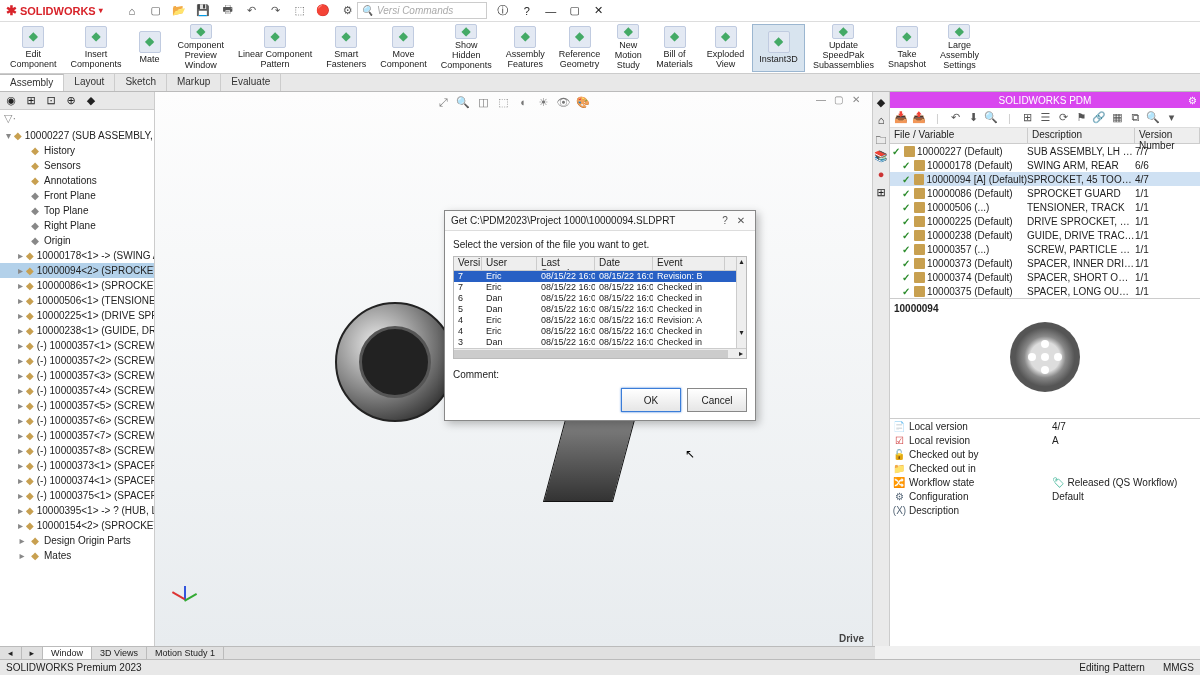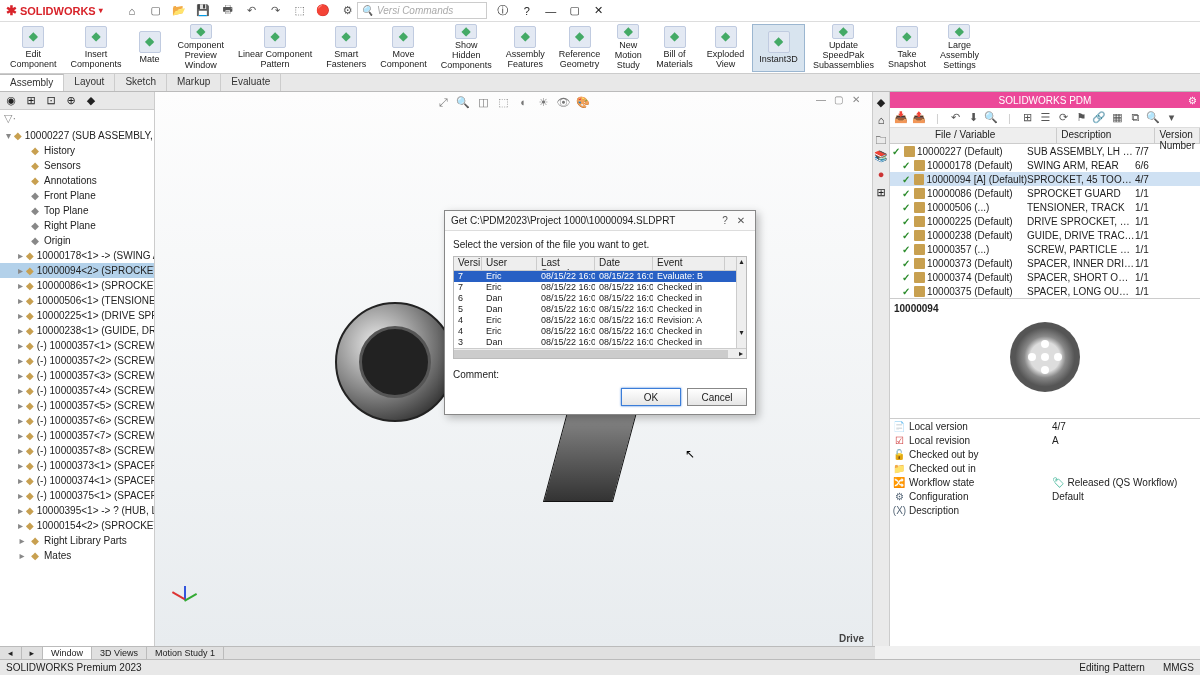--- a/index.html
+++ b/index.html
@@ -63,21 +63,21 @@
 .triad .ax { position:absolute; left:14px; top:14px; width:14px; height:2px; transform-origin:0 0;}
 .triad .x{ background:#d33; transform:rotate(210deg);} .triad .y{background:#3a3; transform:rotate(-30deg);} .triad .z{background:#35d; transform:rotate(-90deg);}
 .vp-footlabel { position:absolute; bottom:2px; right:8px; font-size:10px; font-weight:bold; color:#444;}
 
 
 .right-strip { width: 18px; background: #eaeaea; border-left:1px solid #ccc; border-right:1px solid #ccc; display:flex; flex-direction:column; align-items:center; padding-top:4px; gap:4px;}
 .right-strip span { width:14px; height:14px; font-size:11px; text-align:center; }
 
 
 .pdm { width: 310px; background: #fff; display: flex; flex-direction: column; border-left:0; }
-.pdm-title { height: 16px; background: #ec4899; color:#fff; display:flex; align-items:center; justify-content:center; font-size:10px; position:relative;}
+.pdm-title { height: 16px; background: #d946ef; color:#fff; display:flex; align-items:center; justify-content:center; font-size:10px; position:relative;}
 .pdm-title .gear { position:absolute; right:3px; }
 .pdm-tool { height: 20px; display:flex; align-items:center; padding:0 4px; gap:3px; border-bottom:1px solid #ddd;}
 .pdm-tool span { width:15px; height:15px; display:flex; align-items:center; justify-content:center; font-size:11px; color:#555;}
 .pdm-head { height:16px; background:#eee; display:flex; font-size:10px; border-bottom:1px solid #ccc;}
 .pdm-head div { padding:1px 4px; border-right:1px solid #ccc;}
 .pdm-list { font-size:10px; }
 .pdm-row { display:flex; align-items:center; height:14px; padding:0 2px;}
 .pdm-row.sel { background:#cfe1f3; }
 .pdm-row .c1{ width:135px; display:flex; align-items:center; gap:2px; overflow:hidden; white-space:nowrap;}
 .pdm-row .c2{ width:108px; overflow:hidden; white-space:nowrap; text-overflow:ellipsis;}
@@ -123,21 +123,21 @@
 .dlg-tbody { max-height:78px; overflow:hidden; position:relative;}
 .dlg-tr { display:flex; height:11px; font-size:9px;}
 .dlg-tr div{ padding:0 4px; overflow:hidden; white-space:nowrap;}
 .dlg-tr.sel{ background:#2860c4; color:#fff;}
 .dlg-scroll{ height:10px; background:#eee; border-top:1px solid #ccc; position:relative;}
 .dlg-scroll .thumb{ position:absolute; left:0; width:94%; height:8px; background:#ccc; top:1px;}
 .dlg-scroll .arr{ position:absolute; right:0; top:0; width:10px; text-align:center; font-size:8px;}
 .dlg-comment-lbl{ margin-top:10px; margin-bottom:2px;}
 .dlg-comment{ height:54px; border:1px solid #bbb; padding:3px; color:#777; background:#fafafa;}
 .dlg-btns{ display:flex; justify-content:flex-end; gap:6px; margin-top:8px;}
-.dlg-btn{ min-width:60px; height:18px; border:1px solid #888; background:linear-gradient(#fff,#e6e6e6); font-size:10px; display:flex; align-items:center; justify-content:center; position:relative;}
+.dlg-btn{ min-width:60px; height:24px; border:1px solid #888; background:linear-gradient(#fff,#e6e6e6); font-size:10px; display:flex; align-items:center; justify-content:center; position:relative;}
 .dlg-btn.focus{ border:1px solid #3b7dd8; box-shadow:0 0 2px #3b7dd8;}
 .cursor{ position:absolute; left:685px; top:447px; font-size:12px; color:#000; pointer-events:none;}
 
 .c-versi{width:28px;} .c-user{width:55px;} .c-lsd{width:58px;} .c-date{width:58px;} .c-event{width:72px;}
 .sb{ width:10px; background:#eee; border-left:1px solid #ccc;}
 </style>
 </head>
 <body>
 
 <div class="titlebar">
@@ -390,21 +390,21 @@
           <span>10000395&lt;1&gt; -&gt; ? (HUB, LS DRIVE SI</span>
         </div>
         <div class="tree-item l2">
           <span class="caret">▸</span>
           <span class="ticon part">◆</span>
           <span>10000154&lt;2&gt; (SPROCKET DEBRIS C</span>
         </div>
         <div class="tree-item l2">
           <span class="caret">▸</span>
           <span class="ticon folder">◆</span>
-          <span>Right Library Parts</span>
+          <span>Design Origin Parts</span>
         </div>
         <div class="tree-item l2">
           <span class="caret">▸</span>
           <span class="ticon folder">◆</span>
           <span>Mates</span>
         </div>
       </div>
   </div>
 
   <div class="viewport">
@@ -463,21 +463,21 @@
       <span>☰</span>
       <span>⟳</span>
       <span>⚑</span>
       <span>🔗</span>
       <span>▦</span>
       <span>⧉</span>
       <span>🔍</span>
       <span>▾</span>
     </div>
     <div class="pdm-head">
-      <div style="width:138px;margin-left:41px;">File / Variable</div>
+      <div style="width:138px;">File / Variable</div>
       <div style="width:107px;">Description</div>
       <div style="flex:1;">Version Number</div>
     </div>
     <div class="pdm-list" id="pdmlist">
         <div class="pdm-row">
           <div class="c1 indent0"><span class="check">✓</span><span class="picon"></span>10000227  (Default)</div>
           <div class="c2">SUB ASSEMBLY, LH REAR SWI...</div>
           <div class="c3">7/7</div>
         </div>
         <div class="pdm-row">
@@ -613,21 +613,21 @@
               <div class="c-lsd">Last Saved Date</div>
               <div class="c-date">Date</div>
               <div class="c-event">Event</div>
             </div>
             <div class="dlg-tbody" id="dlgrows">
                 <div class="dlg-tr sel">
                   <div class="c-versi">7</div>
                   <div class="c-user">Eric</div>
                   <div class="c-lsd">08/15/22 16:06...</div>
                   <div class="c-date">08/15/22 16:06...</div>
-                  <div class="c-event">Evaluate: B</div>
+                  <div class="c-event">Revision: B</div>
                 </div>
                 <div class="dlg-tr">
                   <div class="c-versi">7</div>
                   <div class="c-user">Eric</div>
                   <div class="c-lsd">08/15/22 16:06...</div>
                   <div class="c-date">08/15/22 16:06...</div>
                   <div class="c-event">Checked in</div>
                 </div>
                 <div class="dlg-tr">
                   <div class="c-versi">6</div>

